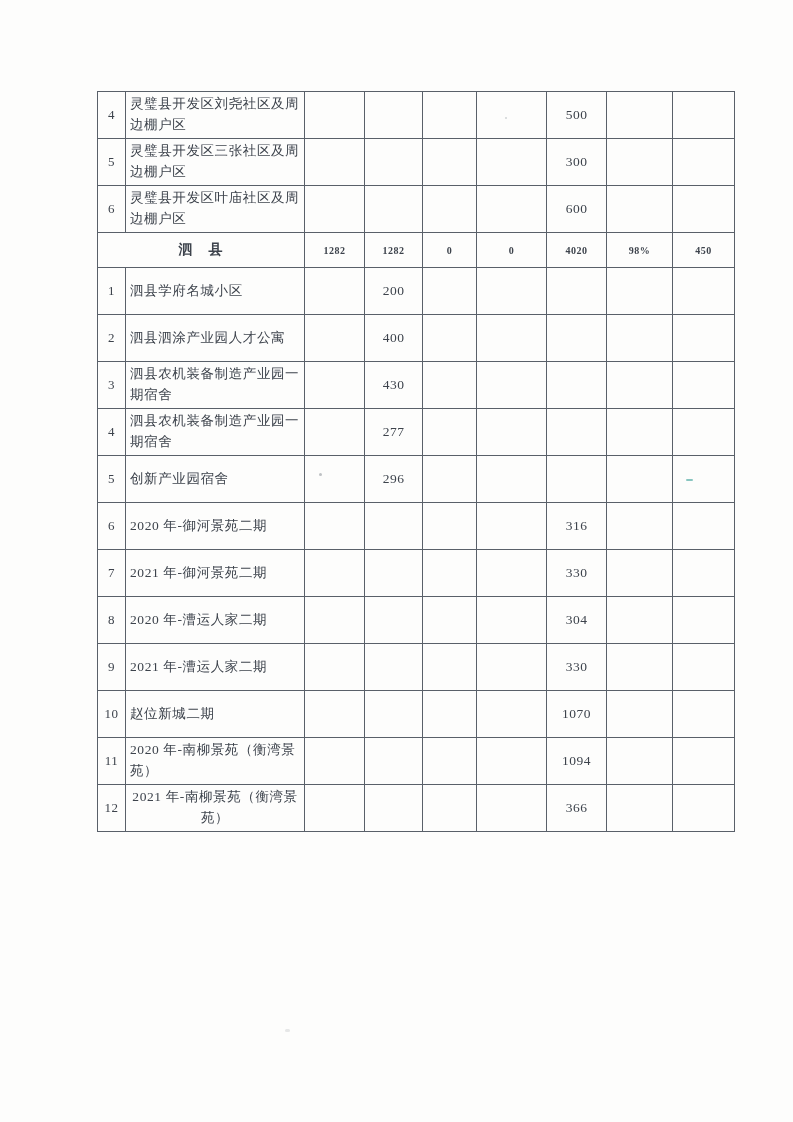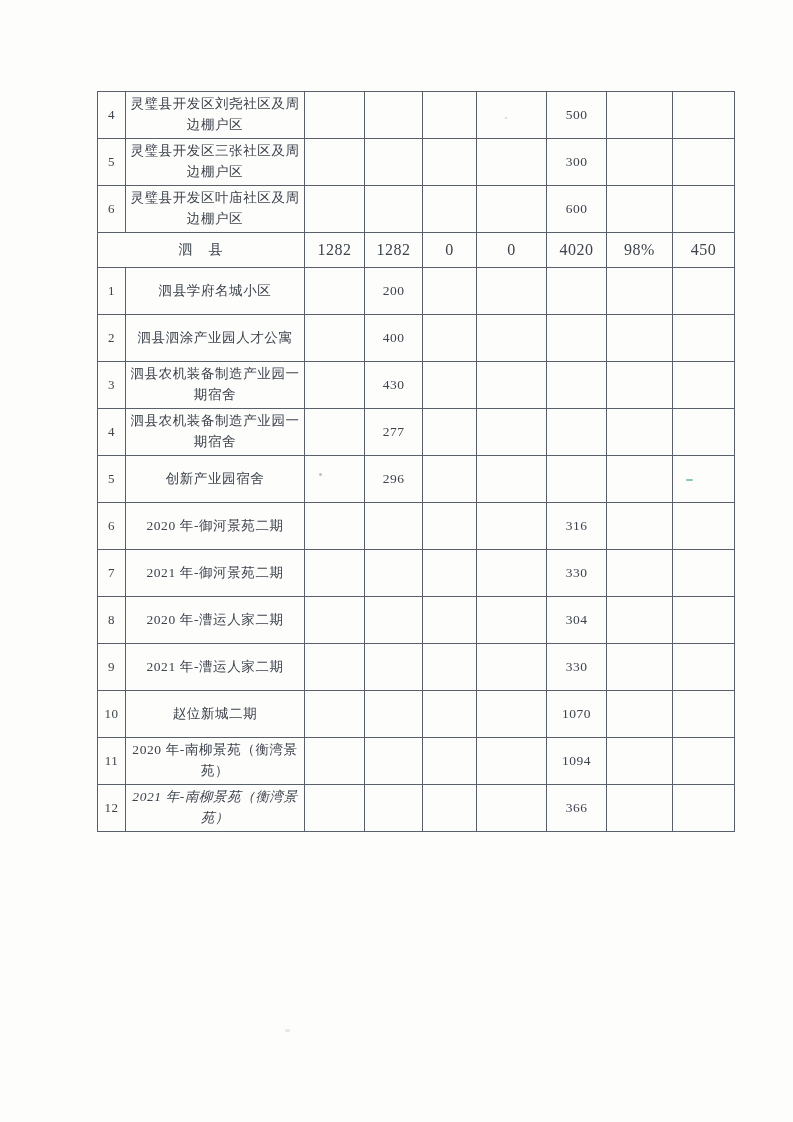--- a/index.html
+++ b/index.html
@@ -30,52 +30,51 @@
     color: #3d434c;
   }
   .sheet-table td, .sheet-table th {
     border: 1px solid #596069;
     padding: 2px 4px;
     font-weight: normal;
     vertical-align: middle;
     overflow: hidden;
   }
   tr.entry td { height: 42px; }
-  tr.summary td, tr.summary th { height: 30px; }
+  tr.summary td, tr.summary th { height: 30px; font-weight: bold; }
   .num-cell {
     text-align: center;
     font-size: 13px;
     letter-spacing: 0.5px;
   }
   .name-cell {
-    text-align: center;
+    text-align: left;
     padding-left: 8px;
     padding-right: 6px;
     font-size: 13.5px;
     letter-spacing: 0.6px;
     line-height: 1.55;
     word-break: break-all;
   }
   .name-cell.center {
     text-align: center;
-    font-style: italic;
   }
   .county-name {
     text-align: center;
     font-size: 14px;
     font-weight: 600;
     letter-spacing: 1px;
   }
   .val-cell {
     text-align: center;
     font-size: 13.5px;
     letter-spacing: 0.5px;
   }
   tr.summary .val-cell {
-    font-size: 16px;
+    font-size: 10px;
   }
   
   .speck {
     position: absolute;
     border-radius: 50%;
   }
   .speck-dot-1 { left: 319px; top: 473px; width: 3px; height: 3px; background: #8a8f96; opacity: 0.55; }
   .speck-dot-2 { left: 505px; top: 117px; width: 2px; height: 2px; background: #9aa0a6; opacity: 0.45; }
   .speck-dash-teal { left: 686px; top: 479px; width: 7px; height: 2px; background: #3aa098; opacity: 0.6; border-radius: 1px; }
   .speck-smudge { left: 285px; top: 1029px; width: 5px; height: 3px; background: #b9bcc0; opacity: 0.35; border-radius: 2px; }

